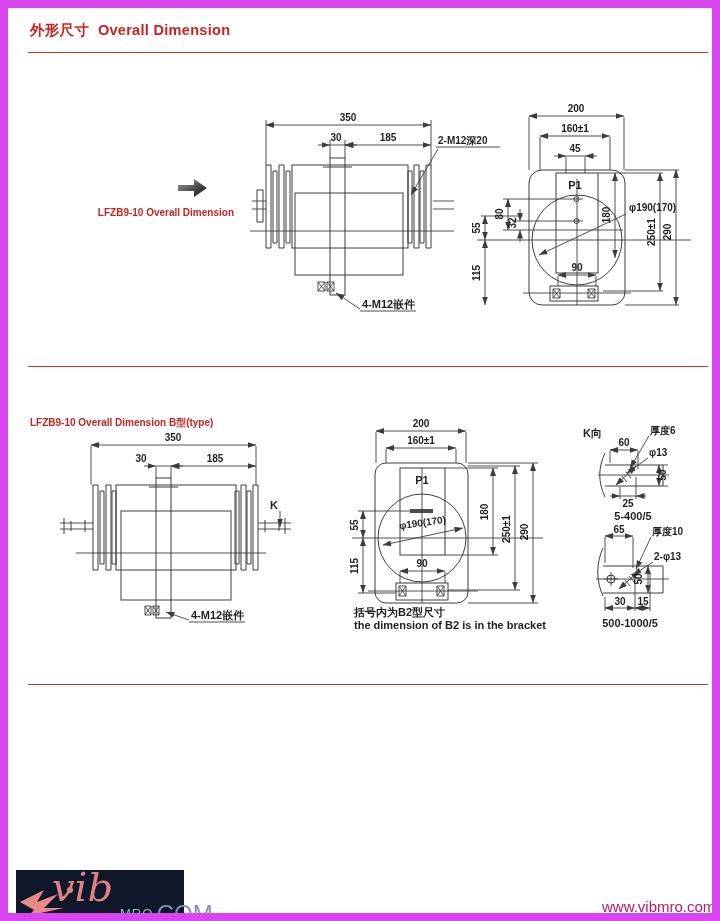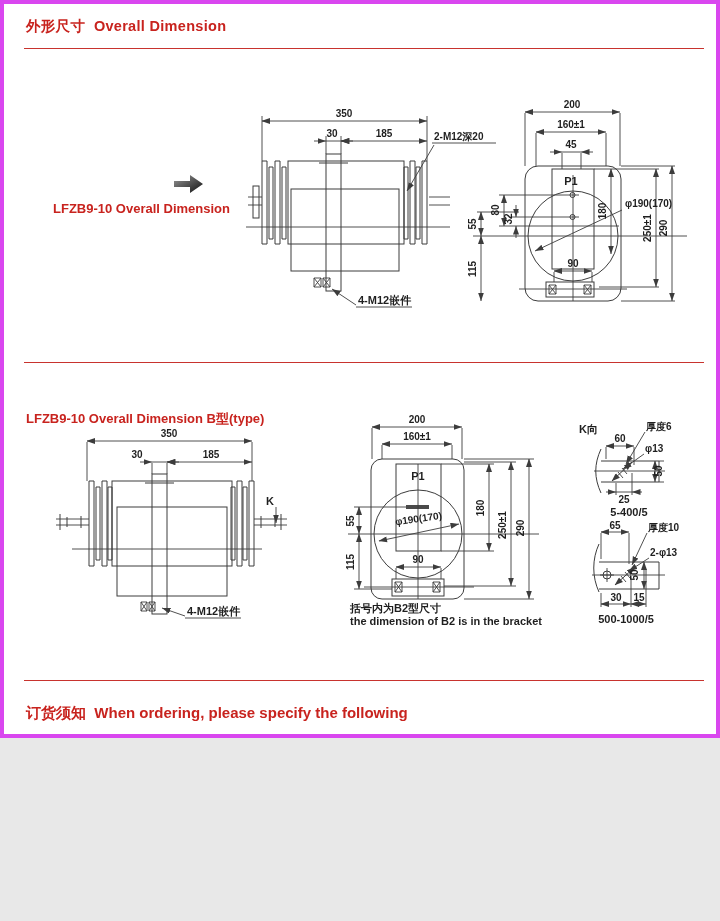--- a/index.html
+++ b/index.html
@@ -1,22 +1,22 @@
 <!DOCTYPE html>
 <html><head>
 <meta charset="utf-8">
 <style>
   html,body{margin:0;padding:0;background:#e8e8e8;}
-  .page{position:relative;width:720px;height:738px;background:#ffffff;
-        border:4px solid #d946ef;box-sizing:border-box;overflow:hidden;
+  .page{position:relative;width:720px;height:921px;background:#ffffff;
+        border:8px solid #d946ef;box-sizing:border-box;overflow:hidden;
         font-family:"Liberation Sans",sans-serif;}
   .abs{position:absolute;}
   .redline{position:absolute;height:0;border-top:1px solid #c8332e;}
   .hdr{position:absolute;left:22px;top:13px;font-size:14.5px;font-weight:bold;color:#c8231e;letter-spacing:0.3px;}
-  .seclabel{position:absolute;color:#c8231e;font-weight:bold;font-size:13px;line-height:17px;}
+  .seclabel{position:absolute;color:#c8231e;font-weight:bold;font-size:10px;line-height:17px;}
   .label-a{left:28px;top:196px;width:198px;text-align:right;}
   .label-b{left:22px;top:366px;margin-top:40px;}
   .ordering-head{position:absolute;left:22px;top:700px;font-size:15px;font-weight:bold;color:#c8231e;}
   .ordering-list{position:absolute;left:22px;top:735px;font-size:13px;font-weight:bold;color:#1c1c1c;line-height:19px;}
   .draw{position:absolute;}
   .ln{stroke:#3c3c3c;stroke-width:1;fill:none;}
   .dl{stroke:#3c3c3c;stroke-width:0.9;fill:none;}
   .dt{font:bold 10px "Liberation Sans",sans-serif;fill:#1f1f1f;}
   .dt2{font:bold 11px "Liberation Sans",sans-serif;fill:#1f1f1f;}
   .logo{position:absolute;left:8px;top:862px;width:168px;height:54px;background:#0f172a;}
@@ -275,24 +275,20 @@
       <text class="dt" x="91" y="147">2-φ13</text>
       <text class="dt" transform="rotate(-90 79 166)" x="79" y="166" text-anchor="middle">50</text>
       <text class="dt" x="57" y="192" text-anchor="middle">30</text>
       <text class="dt" x="80" y="192" text-anchor="middle">15</text>
       <text class="dt2" x="67" y="214" text-anchor="middle">500-1000/5</text>
     </g>
   </svg>
 
   <div class="redline" style="left:20px;top:676px;width:680px;"></div>
 
-  <div class="ordering-head">
-    <span>订货须知</span>&nbsp;
-    <span>When ordering, please specify the following</span>
-  </div>
 
   <div class="logo">
     <svg class="abs" style="left:2px;top:10px" width="64" height="44">
       <path d="M2,22 L26,10 L19,22 L40,14 L26,28 L46,28 L18,34 L30,42 L8,38 L16,30 Z" fill="#e88a85"></path>
       <circle cx="52" cy="10" r="3" fill="#e88a85"></circle>
     </svg>
     <span class="logo-vib">vib</span>
     <span class="logo-mro">MRO</span>
     <span class="logo-com">.COM</span>
   </div>

